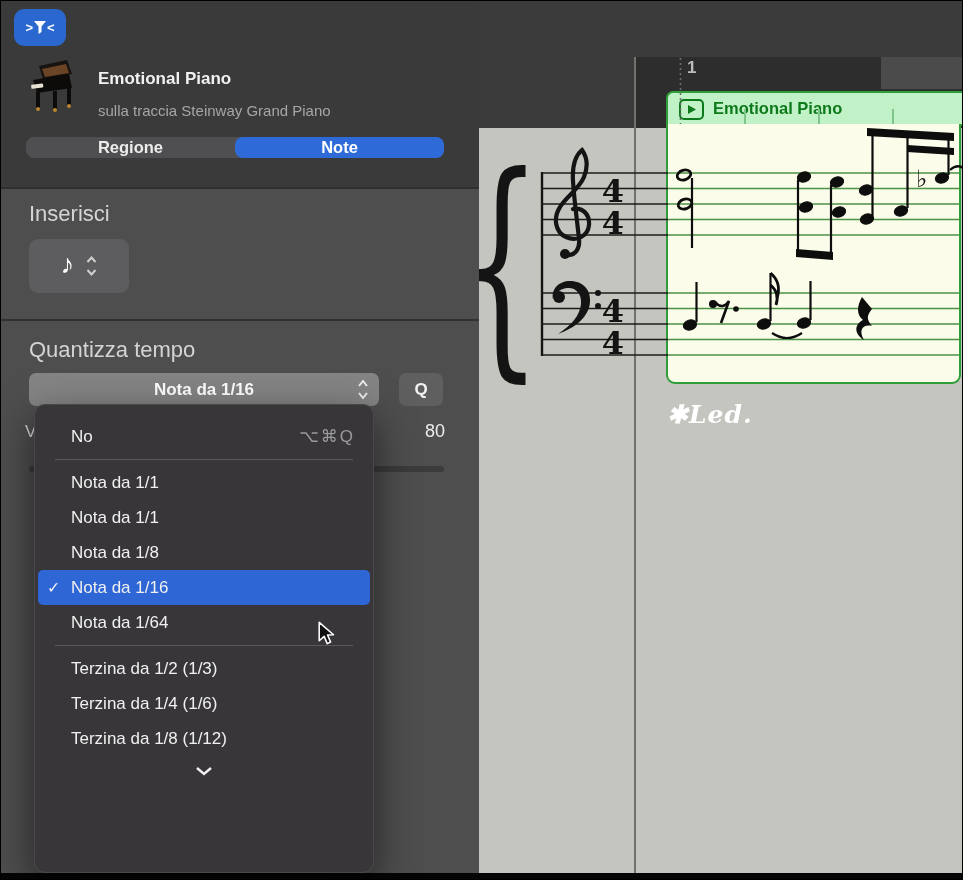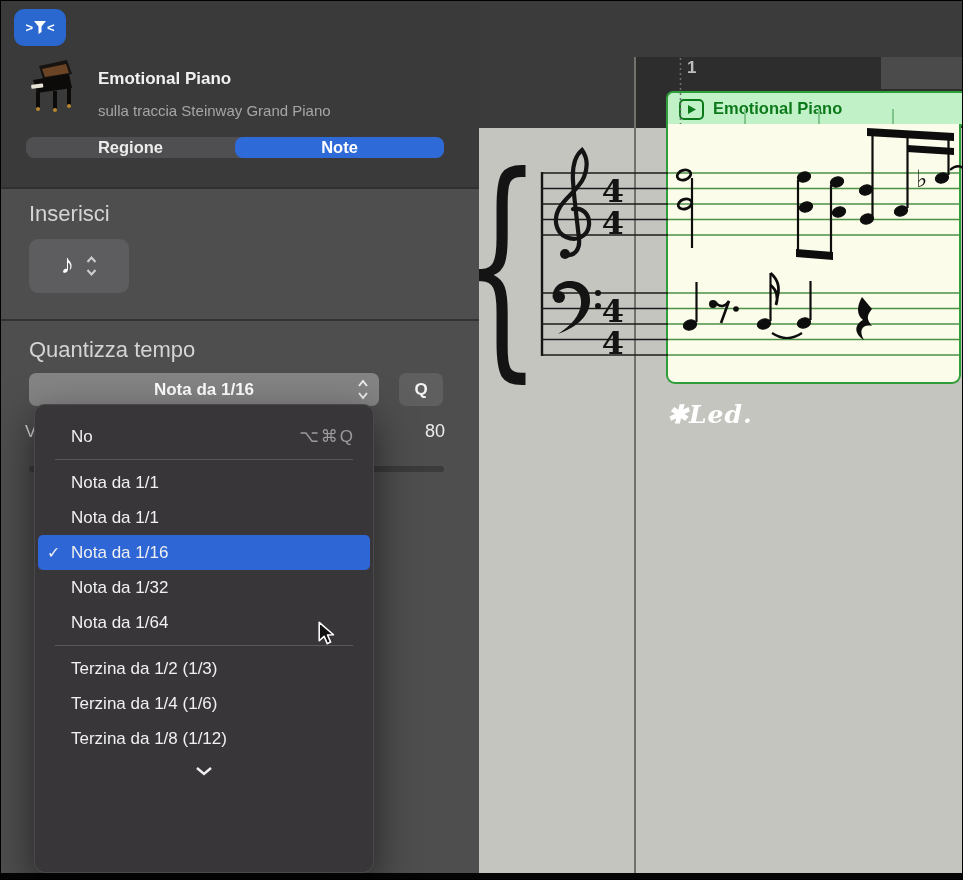--- a/index.html
+++ b/index.html
@@ -276,27 +276,27 @@
       <span>No</span>
       <span class="shortcut">⌥⌘Q</span>
     </div>
     <div class="menu-sep"></div>
     <div class="menu-item">
         <span>Nota da 1/1</span>
       </div>
     <div class="menu-item">
         <span>Nota da 1/1</span>
       </div>
+    <div class="menu-item">
+        <span>Nota da 1/8</span>
+      </div>
     <div class="menu-item selected">
       <span class="check">✓</span>
       <span>Nota da 1/16</span>
     </div>
-    <div class="menu-item">
-        <span>Nota da 1/32</span>
-      </div>
     <div class="menu-item">
         <span>Nota da 1/64</span>
       </div>
     <div class="menu-sep"></div>
     <div class="menu-item">
         <span>Terzina da 1/2 (1/3)</span>
       </div>
     <div class="menu-item">
         <span>Terzina da 1/4 (1/6)</span>
       </div>

